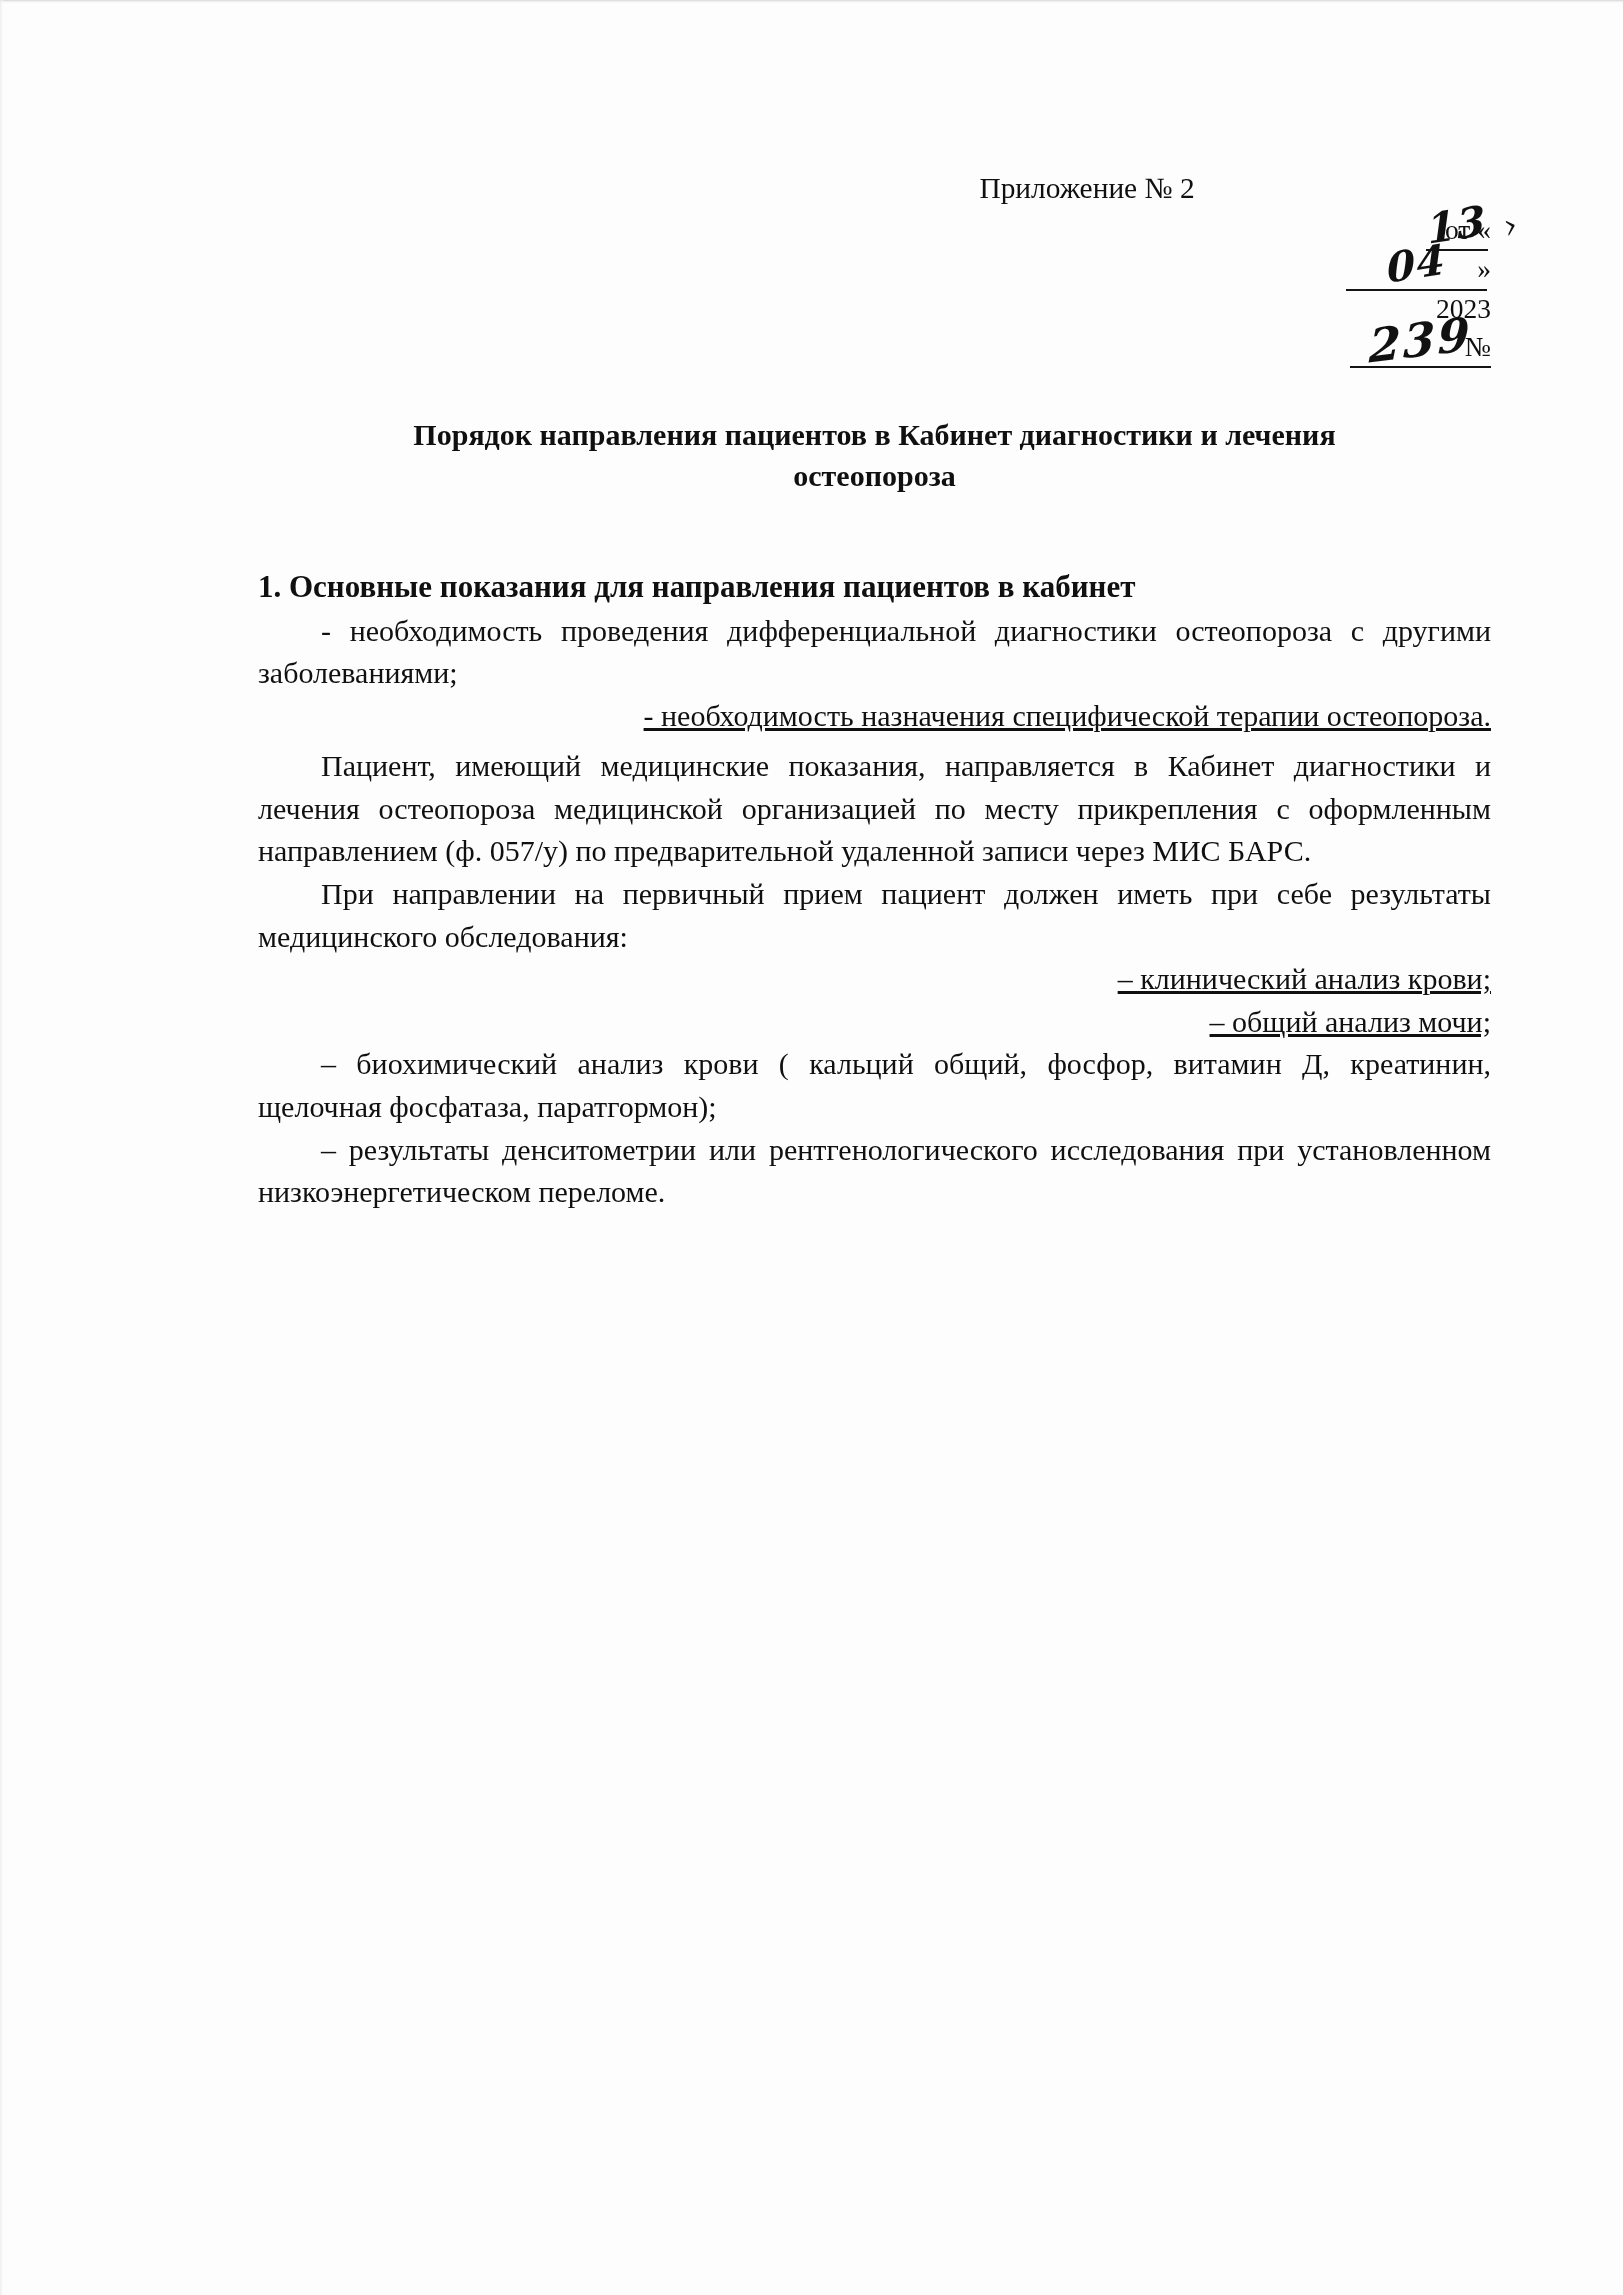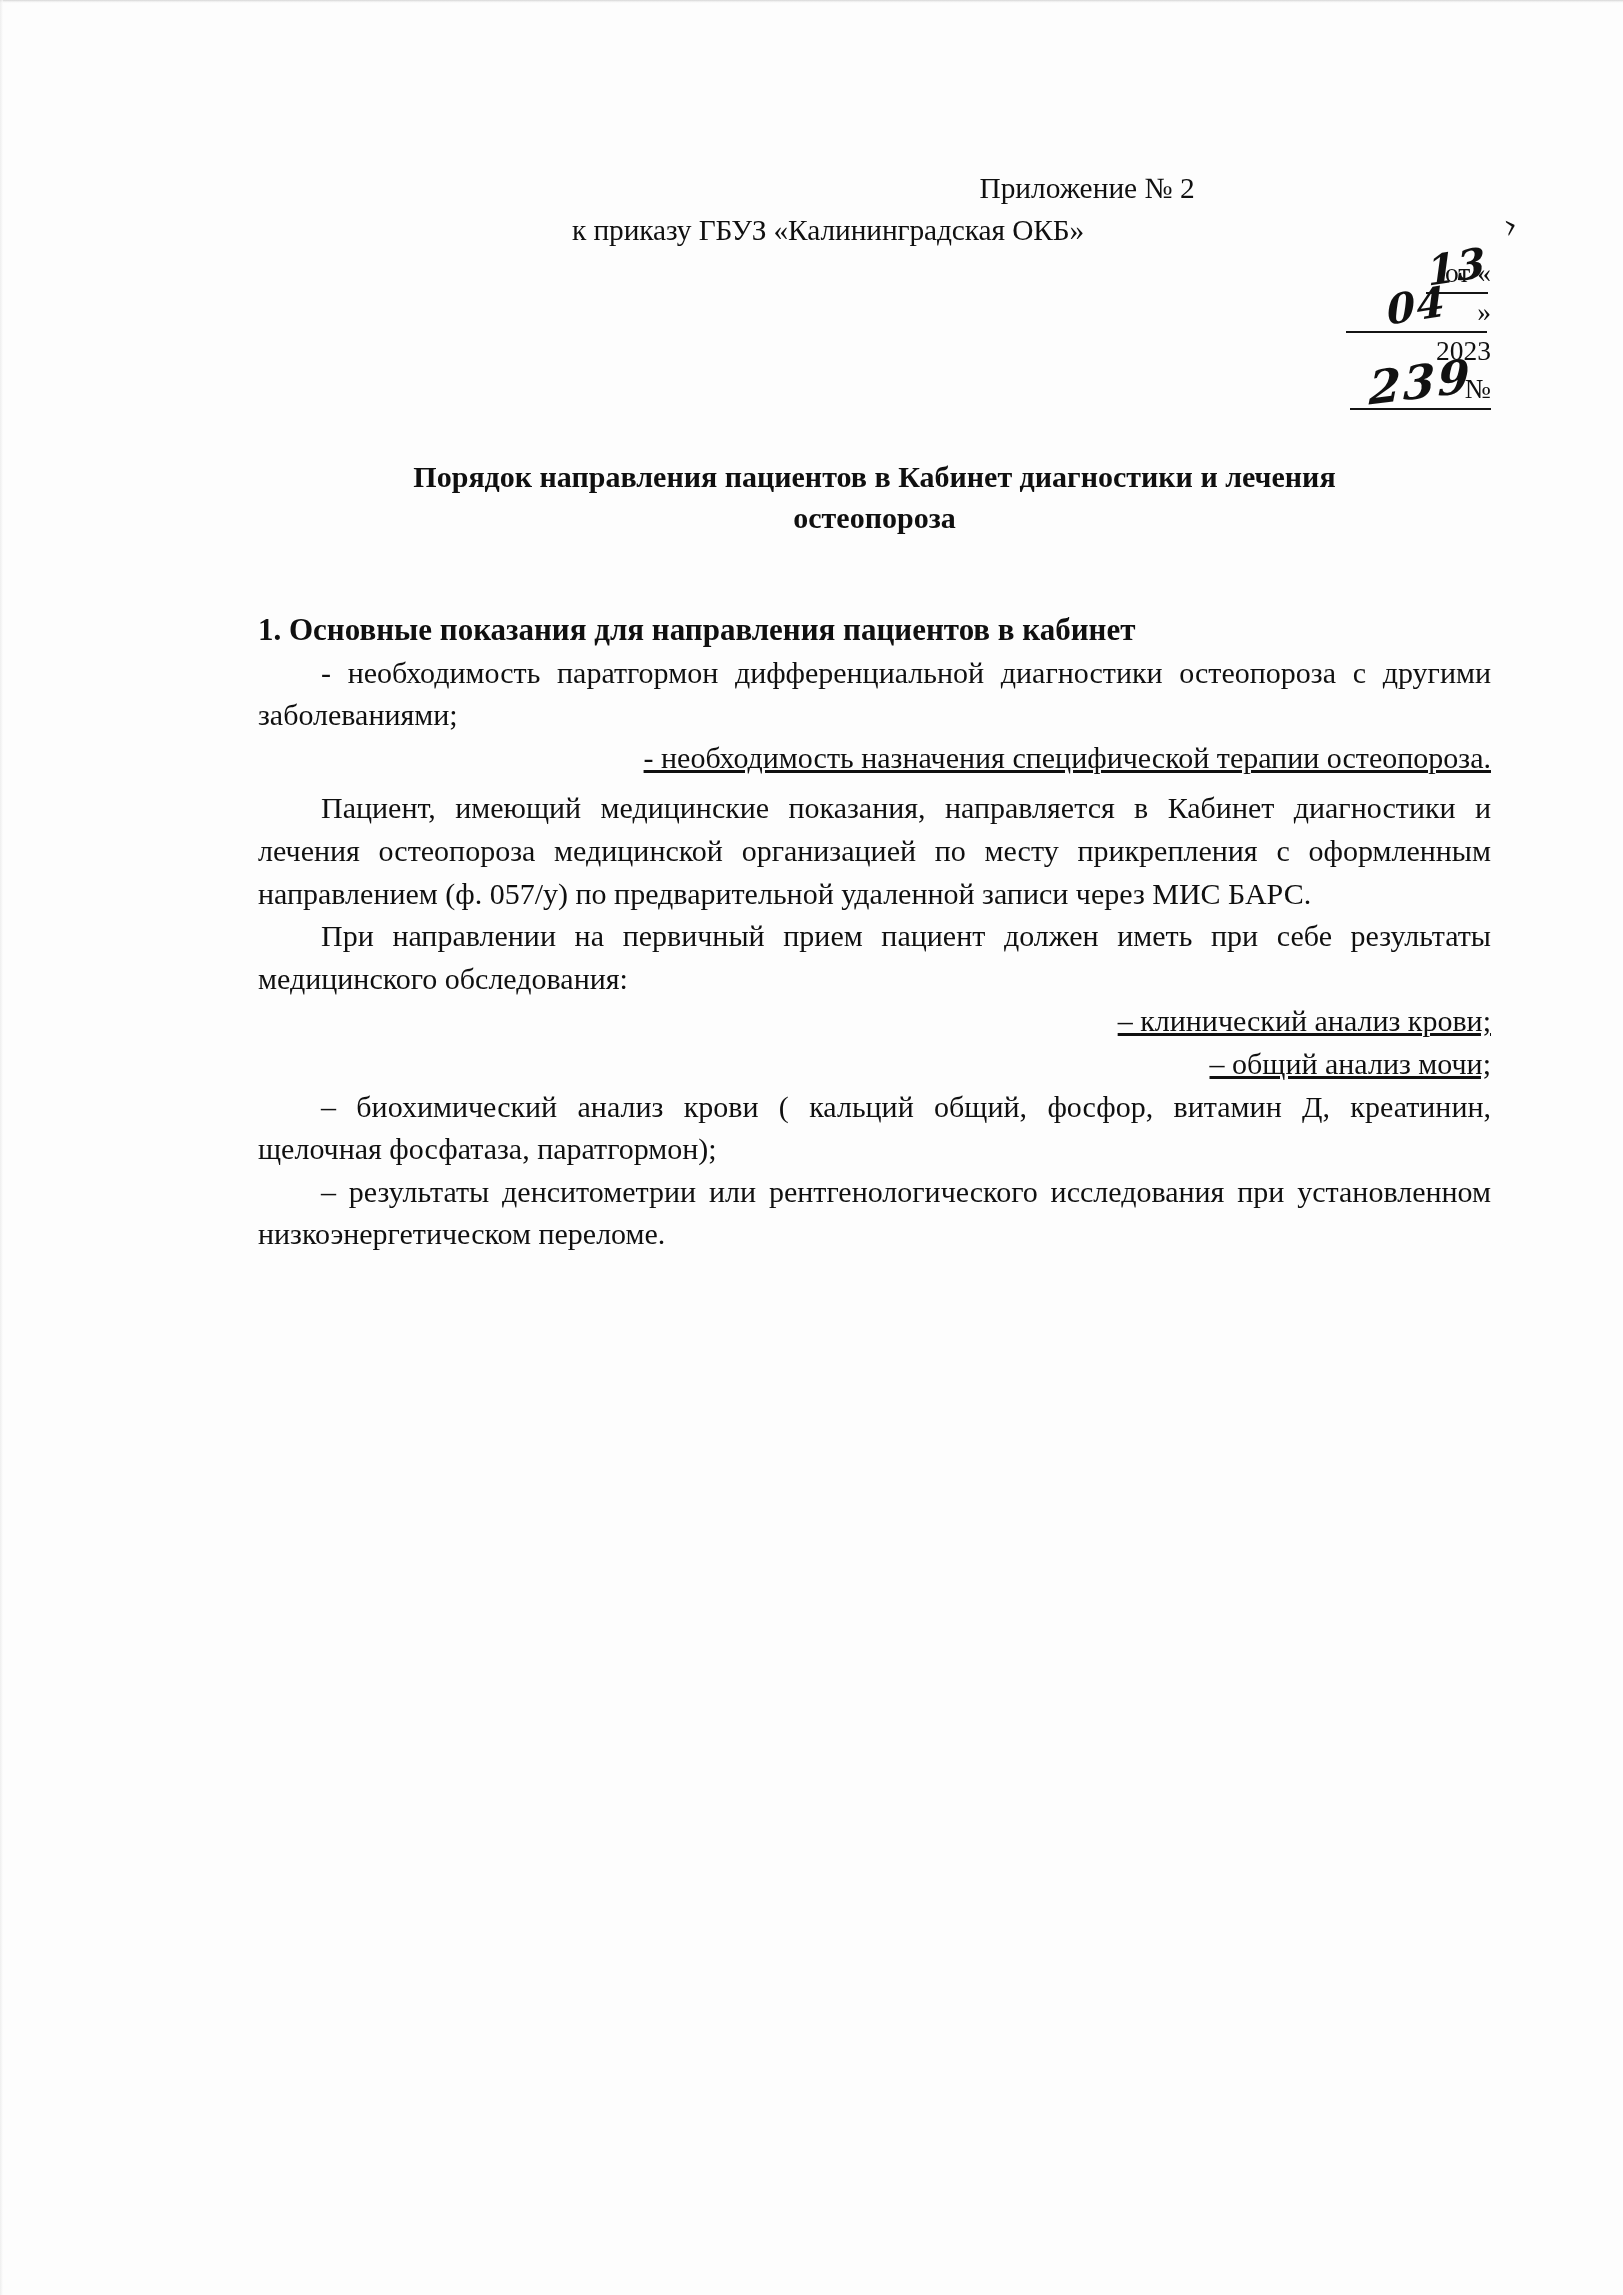--- a/index.html
+++ b/index.html
@@ -158,21 +158,20 @@
 <body>
 
 <div class="page">
   <div class="scan-edge-top"></div>
   <div class="scan-edge-left"></div>
 
   <div class="content">
 
     <div class="doc-header hdr-wrap">
       <div class="hdr-line1">Приложение № 2</div>
-      <div class="hdr-line2">к приказу ГБУЗ «Калининградская ОКБ»</div>
       <div class="hdr-squiggle">›</div>
 
       <div class="hdr-line3">
         <span class="lbl">от «</span>
         <span class="blank day">
           <span class="hand">13</span>
         </span>
         <span class="lbl">»</span>
         <span class="blank month">
           <span class="hand">04</span>
@@ -190,21 +189,21 @@
       <div>Порядок направления пациентов в Кабинет диагностики и лечения</div>
       <div>остеопороза</div>
     </div>
 
     <div class="section">
       <div class="sec-heading sec1-heading">
         <div>1.  Основные показания для направления пациентов в кабинет</div>
       </div>
 
 
-      <p class="hang">-  необходимость паратгормон дифференциальной диагностики остеопороза с другими заболеваниями;</p>
+      <p class="hang">-  необходимость проведения дифференциальной диагностики остеопороза с другими заболеваниями;</p>
 
       <p class="hang nojust">- необходимость назначения специфической терапии остеопороза.</p>
     </div>
 
     <div class="section">
 
       <p class="para first-in-sec">Пациент, имеющий  медицинские показания, направляется в Кабинет диагностики и лечения остеопороза медицинской организацией по месту прикрепления  с оформленным направлением (ф. 057/у)  по предварительной удаленной записи через МИС  БАРС.</p>
 
       <p class="para">При  направлении на первичный прием пациент должен иметь  при себе результаты медицинского обследования:</p>
 

